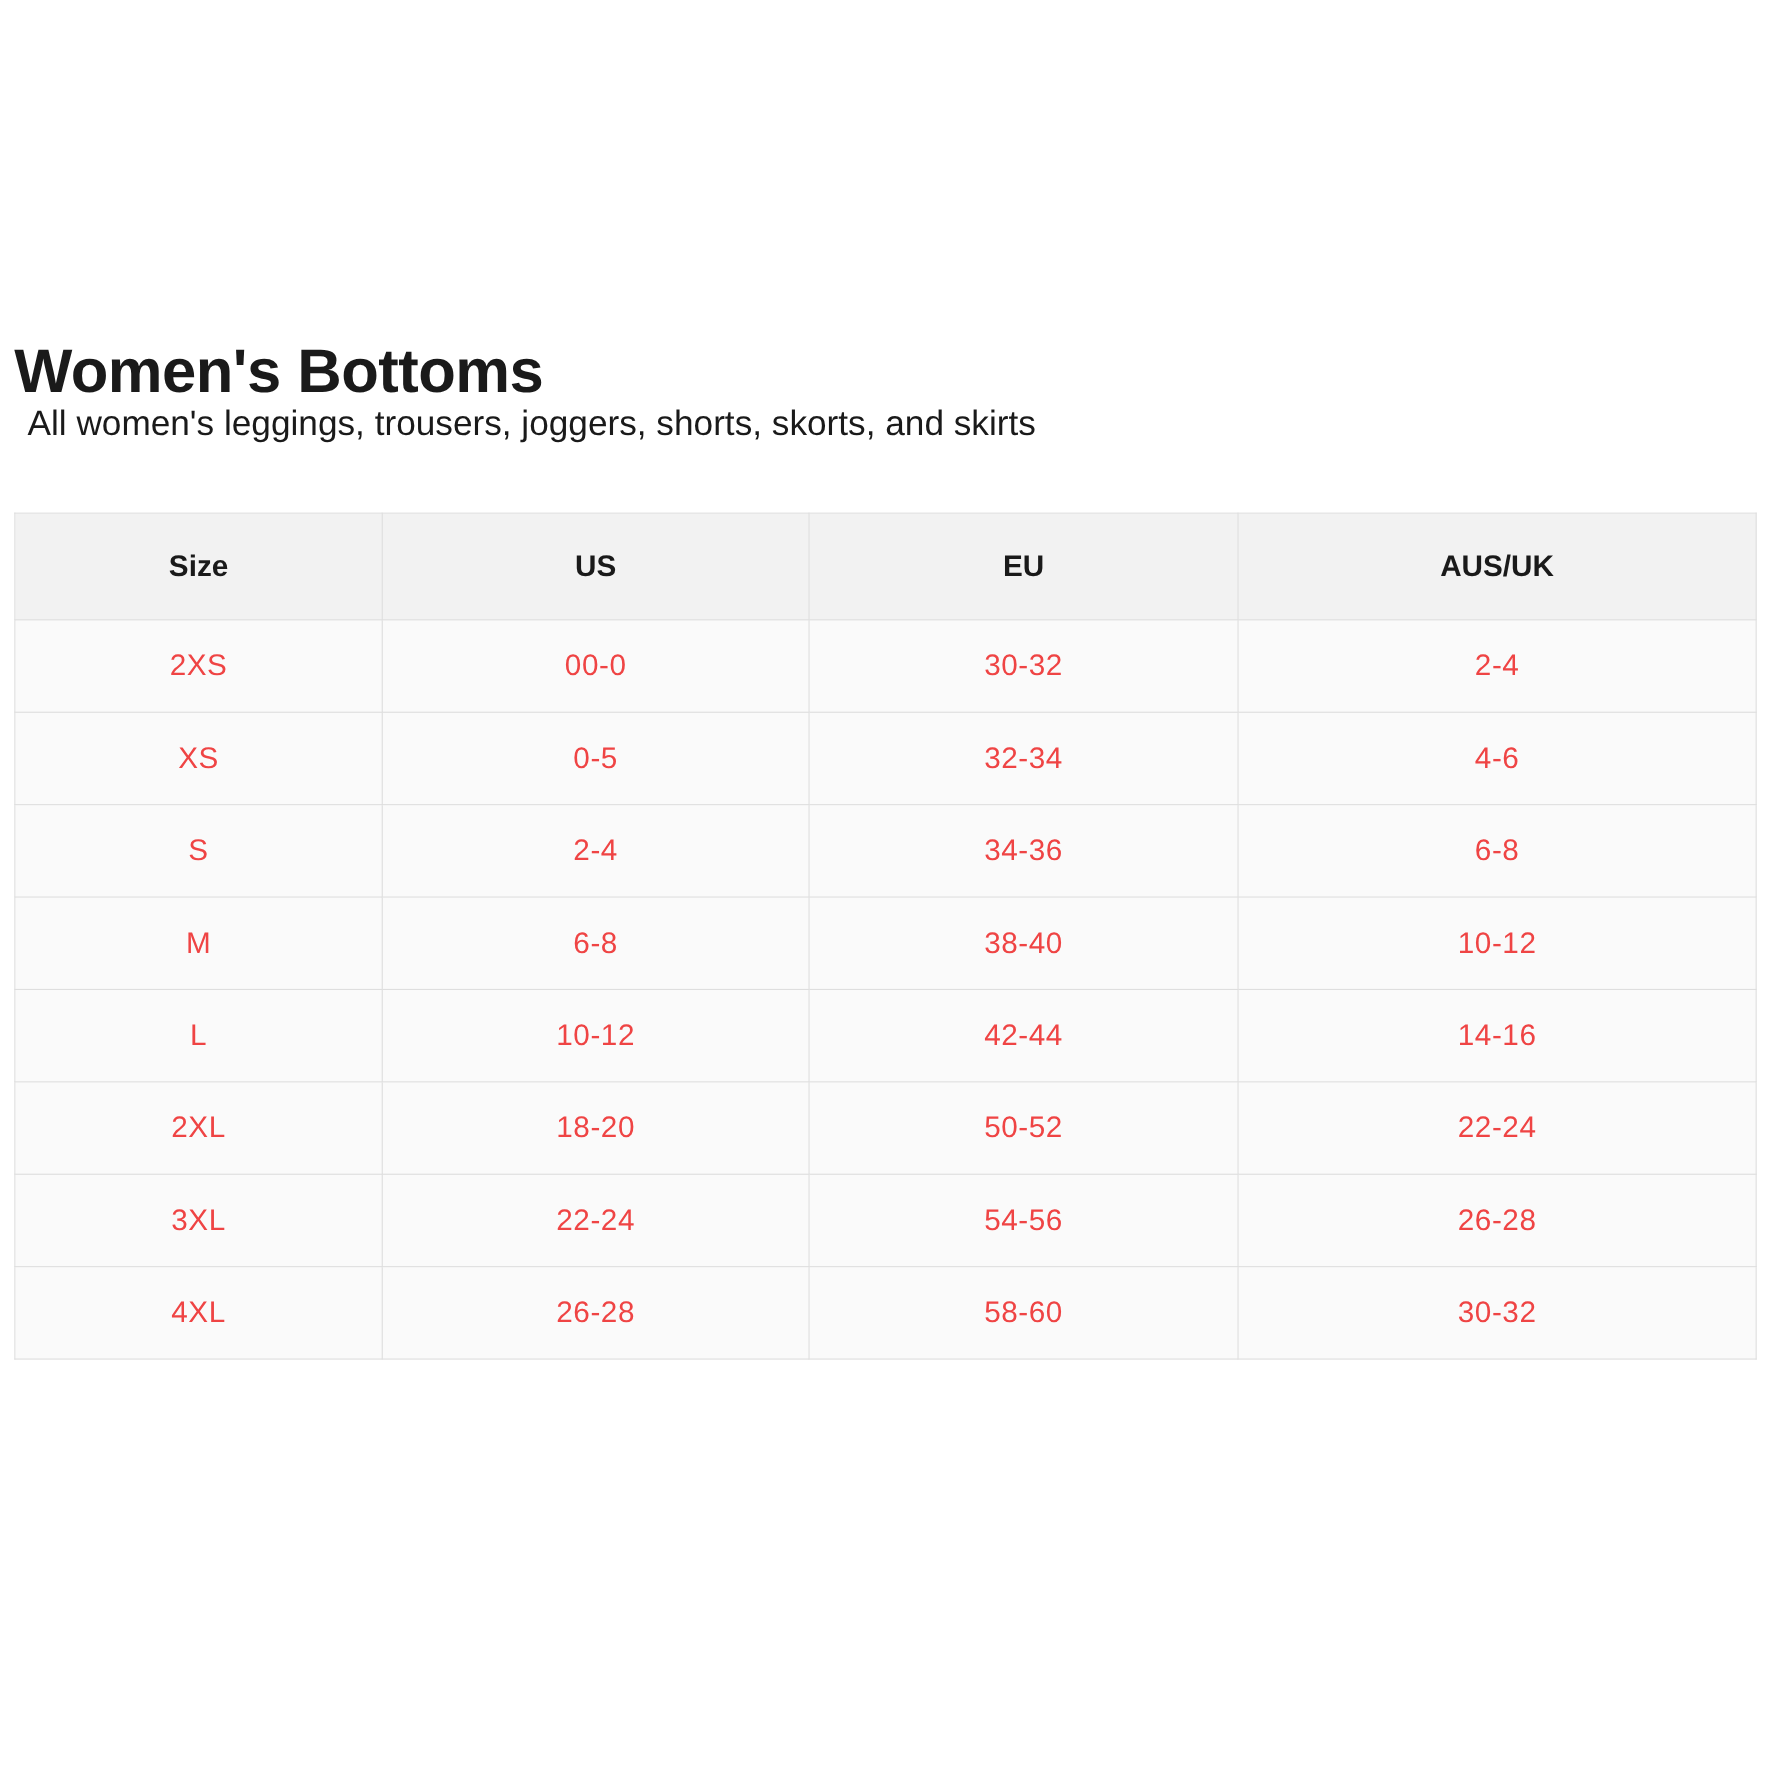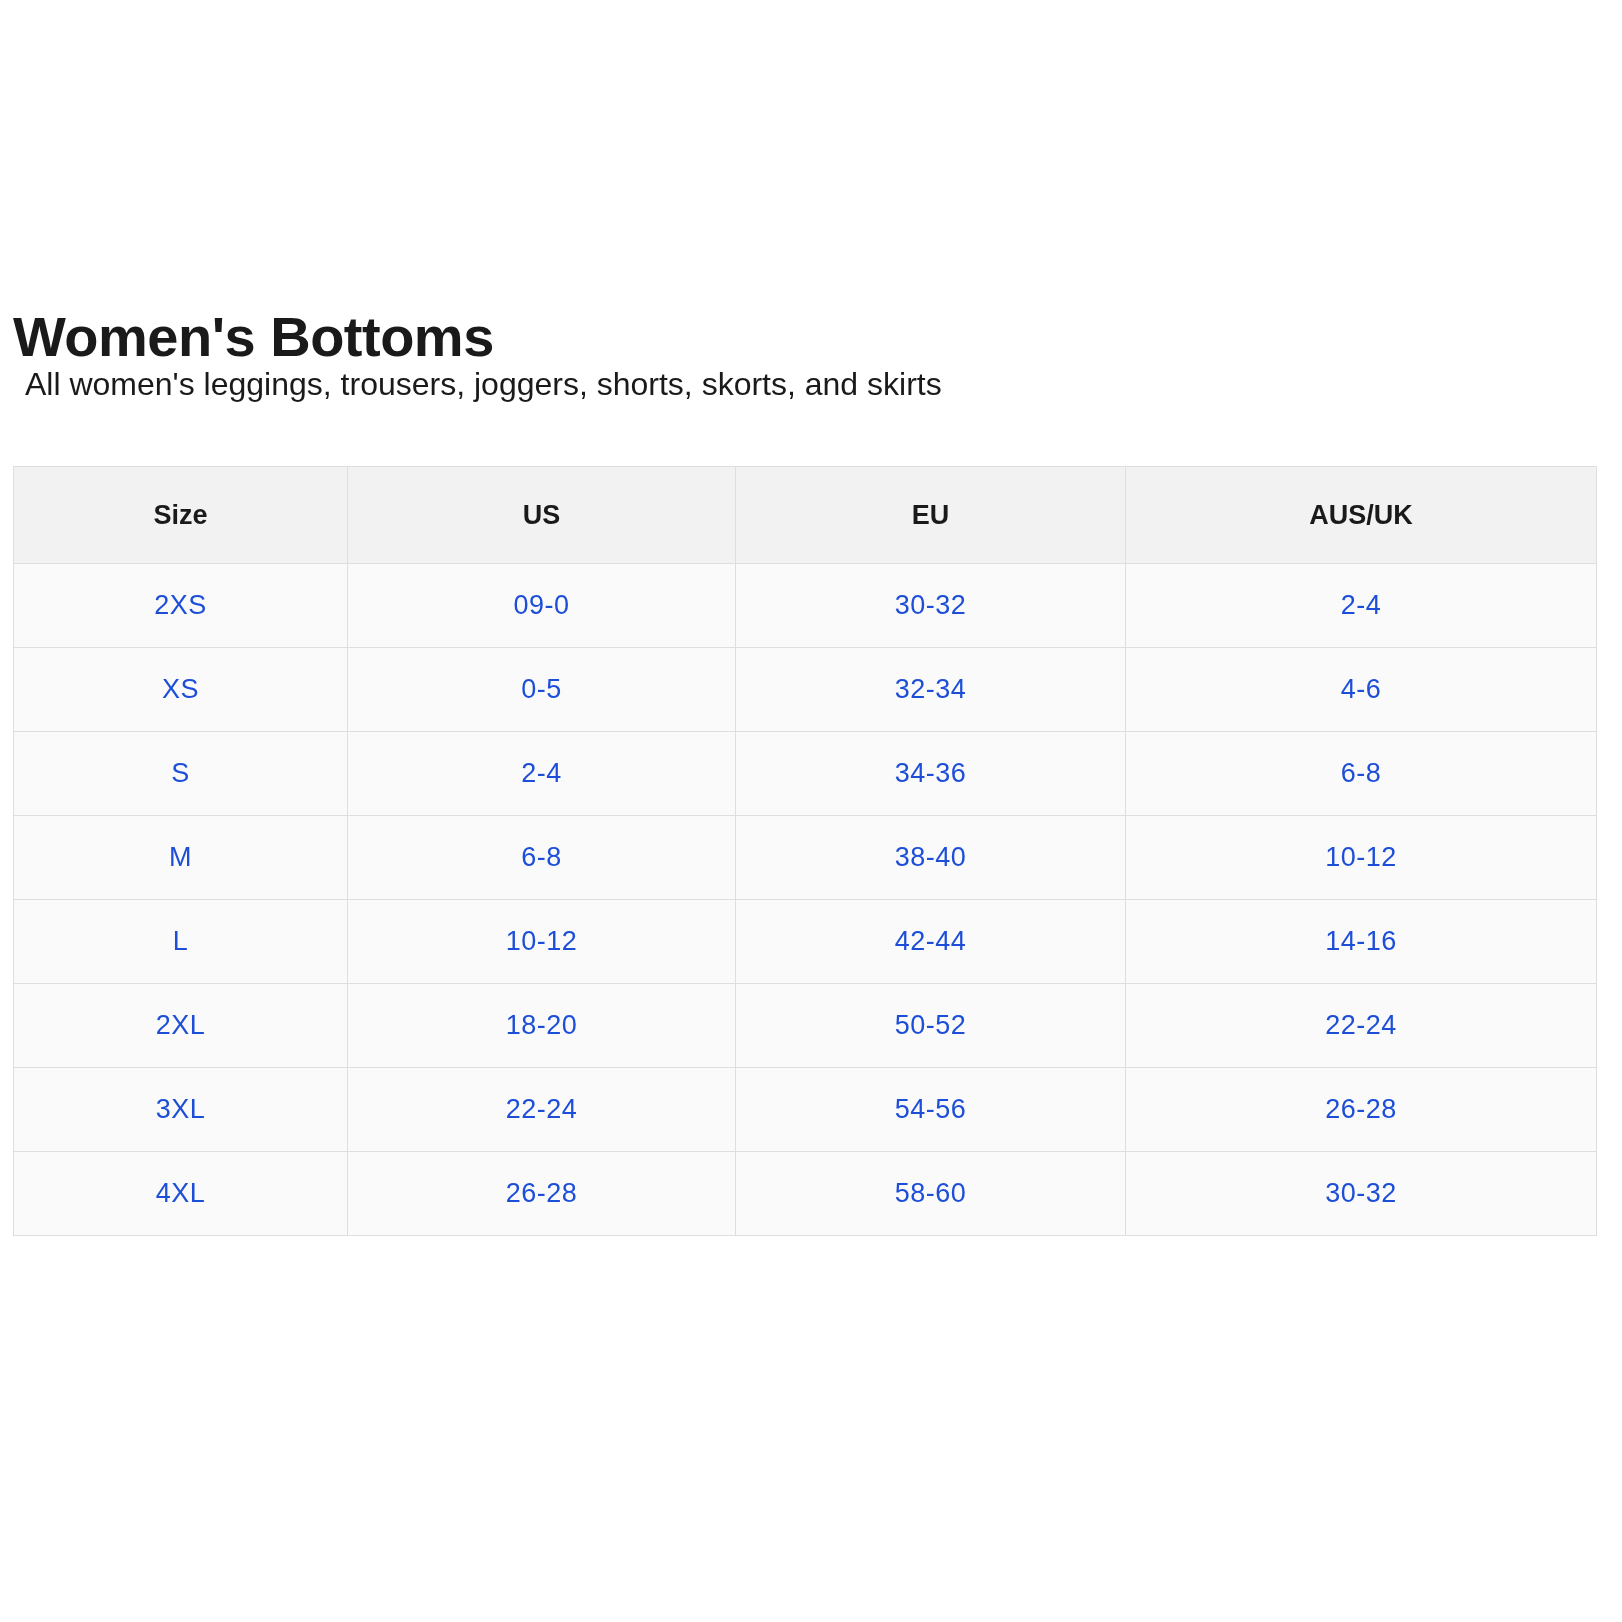--- a/index.html
+++ b/index.html
@@ -59,21 +59,21 @@
     font-size: 27px;
     font-weight: bold;
     color: #1a1a1a;
   }
   table.size-chart td {
     height: 83px;
     background: var(--row-bg, #fafafa);
     font-size: 27px;
     font-weight: 300;
     letter-spacing: 0.5px;
-    color: #1d4ed8;
+    color: #ef4444;
   }
   col.col-0 { width: 334px; }
   col.col-1 { width: 388px; }
   col.col-2 { width: 390px; }
   col.col-3 { width: 471px; }
 </style>
 </head>
 <body>
 
 <div class="page">
@@ -93,21 +93,21 @@
       <tr id="head-row">
           <th>Size</th>
           <th>US</th>
           <th>EU</th>
           <th>AUS/UK</th>
         </tr>
     </thead>
     <tbody id="body-rows">
         <tr>
           <td>2XS</td>
-          <td>09-0</td>
+          <td>00-0</td>
           <td>30-32</td>
           <td>2-4</td>
         </tr>
         <tr>
           <td>XS</td>
           <td>0-5</td>
           <td>32-34</td>
           <td>4-6</td>
         </tr>
         <tr>

